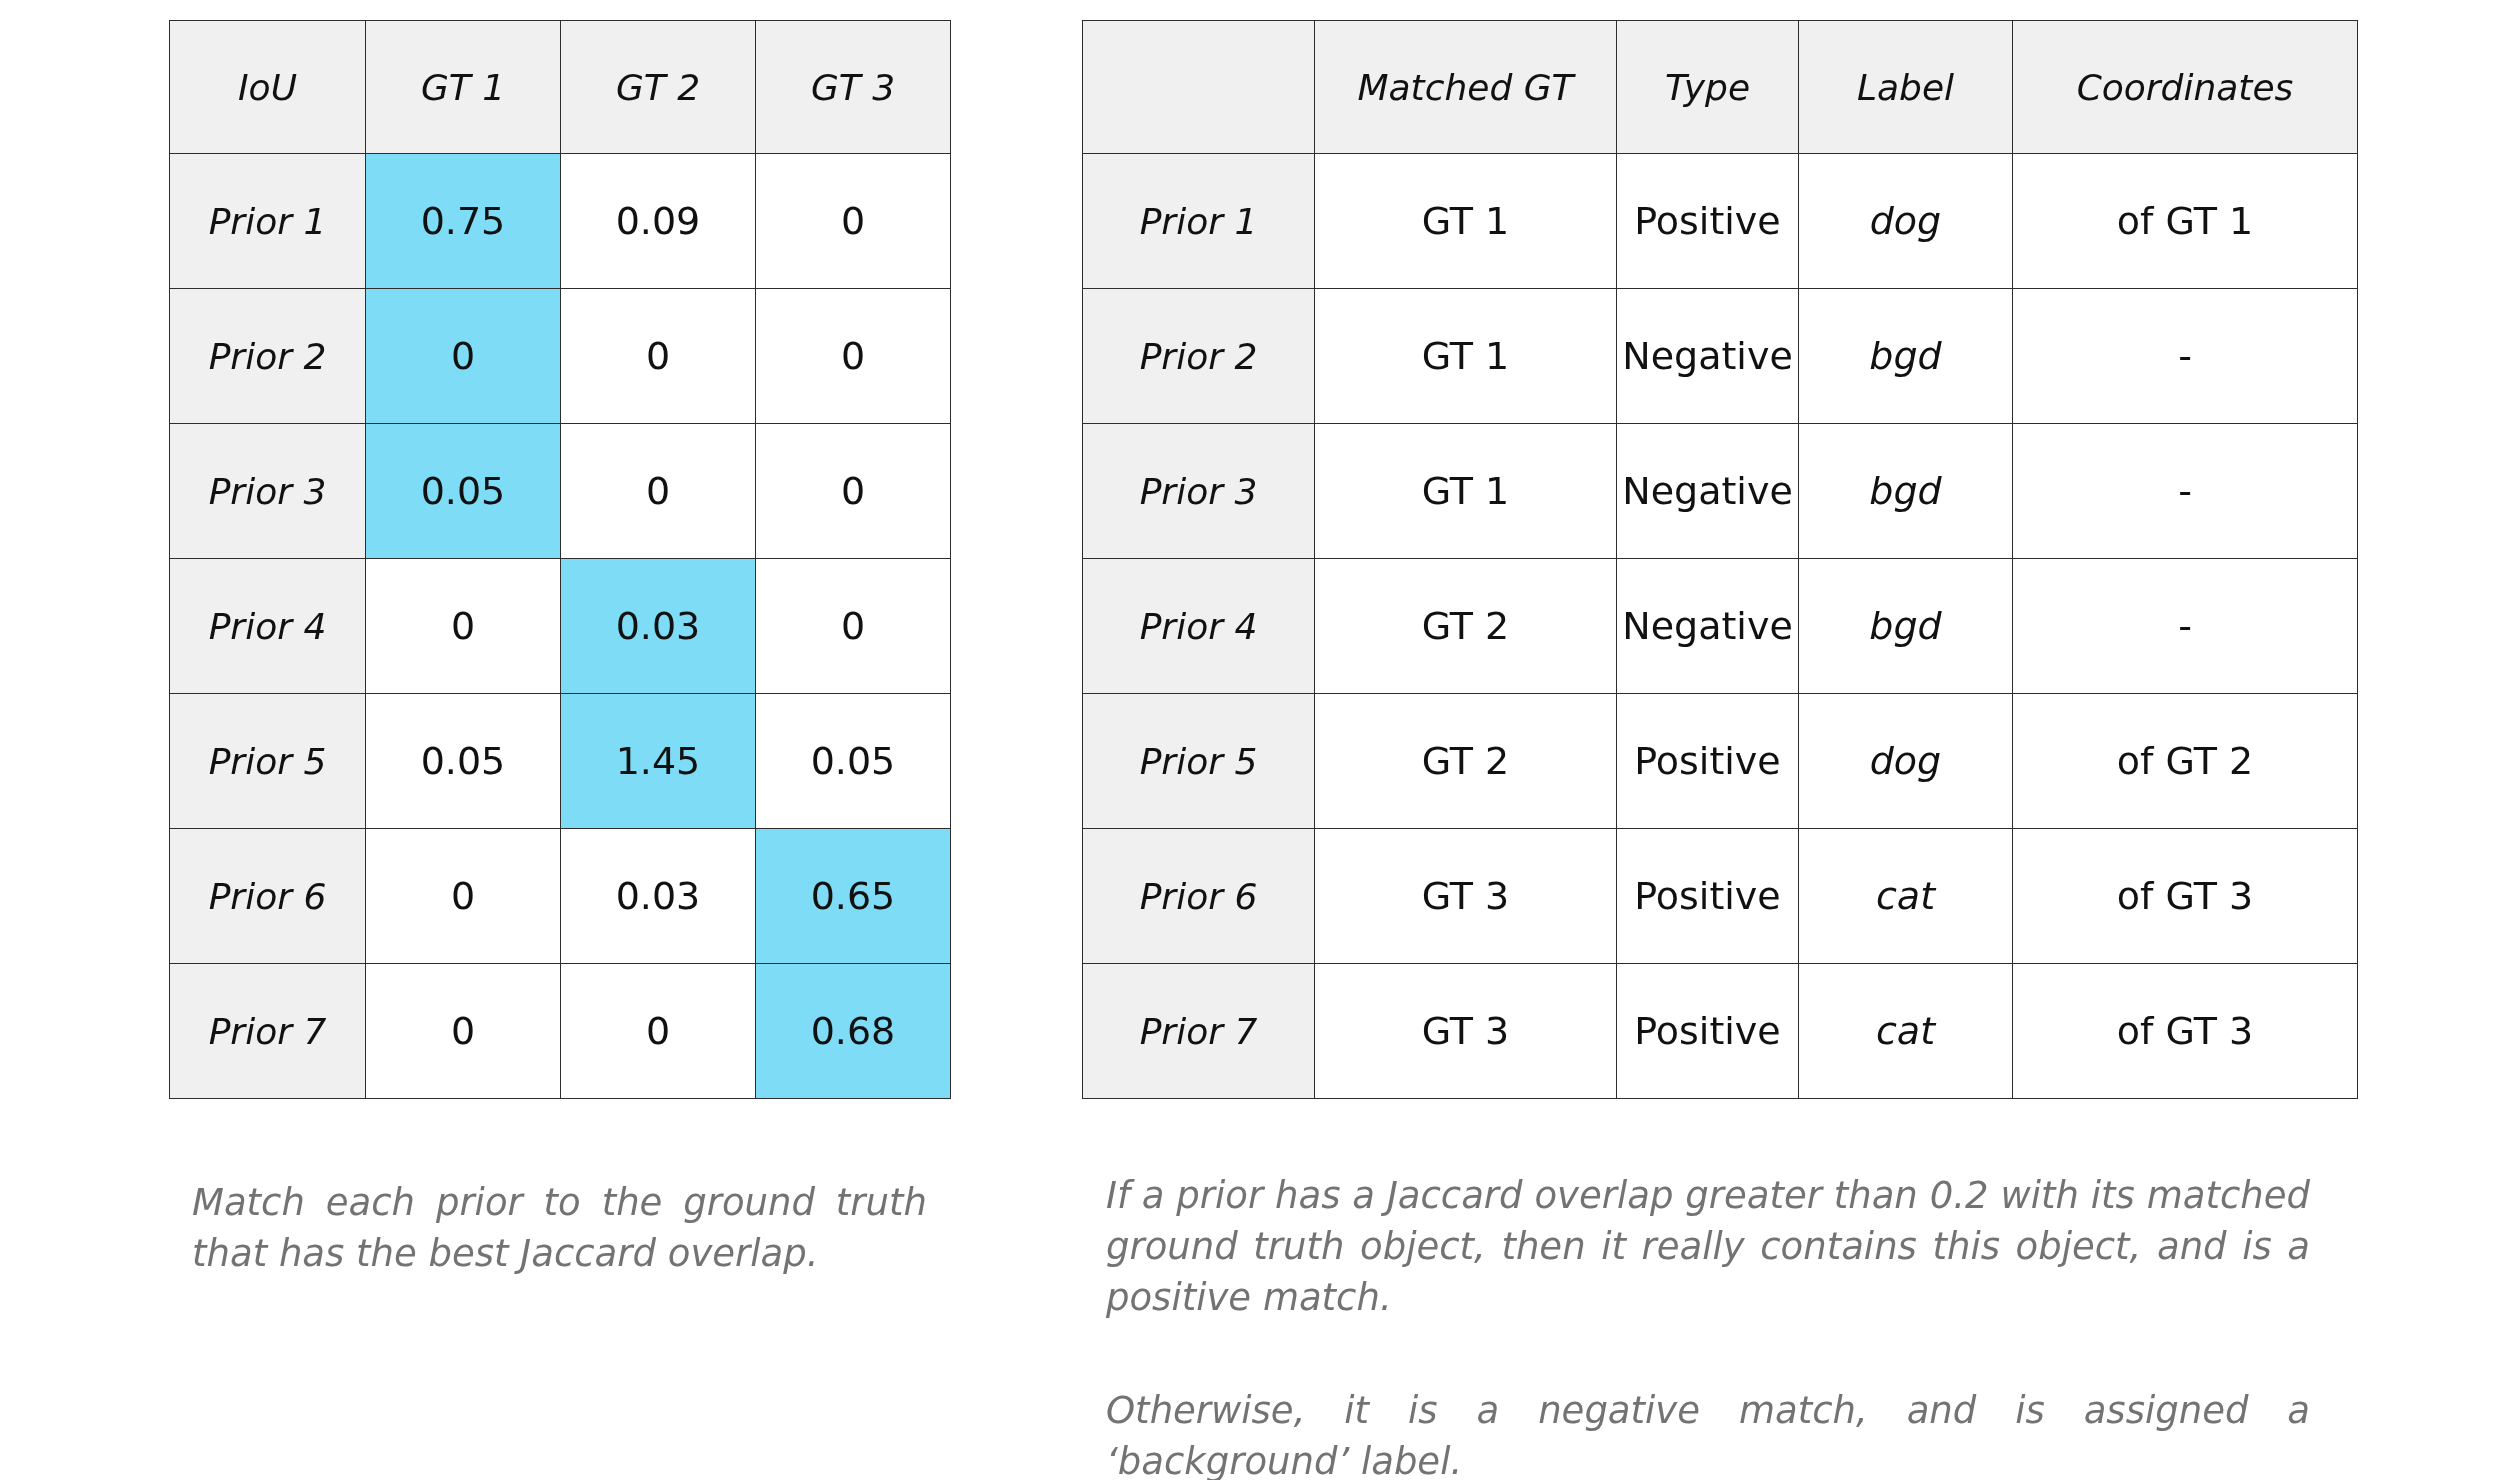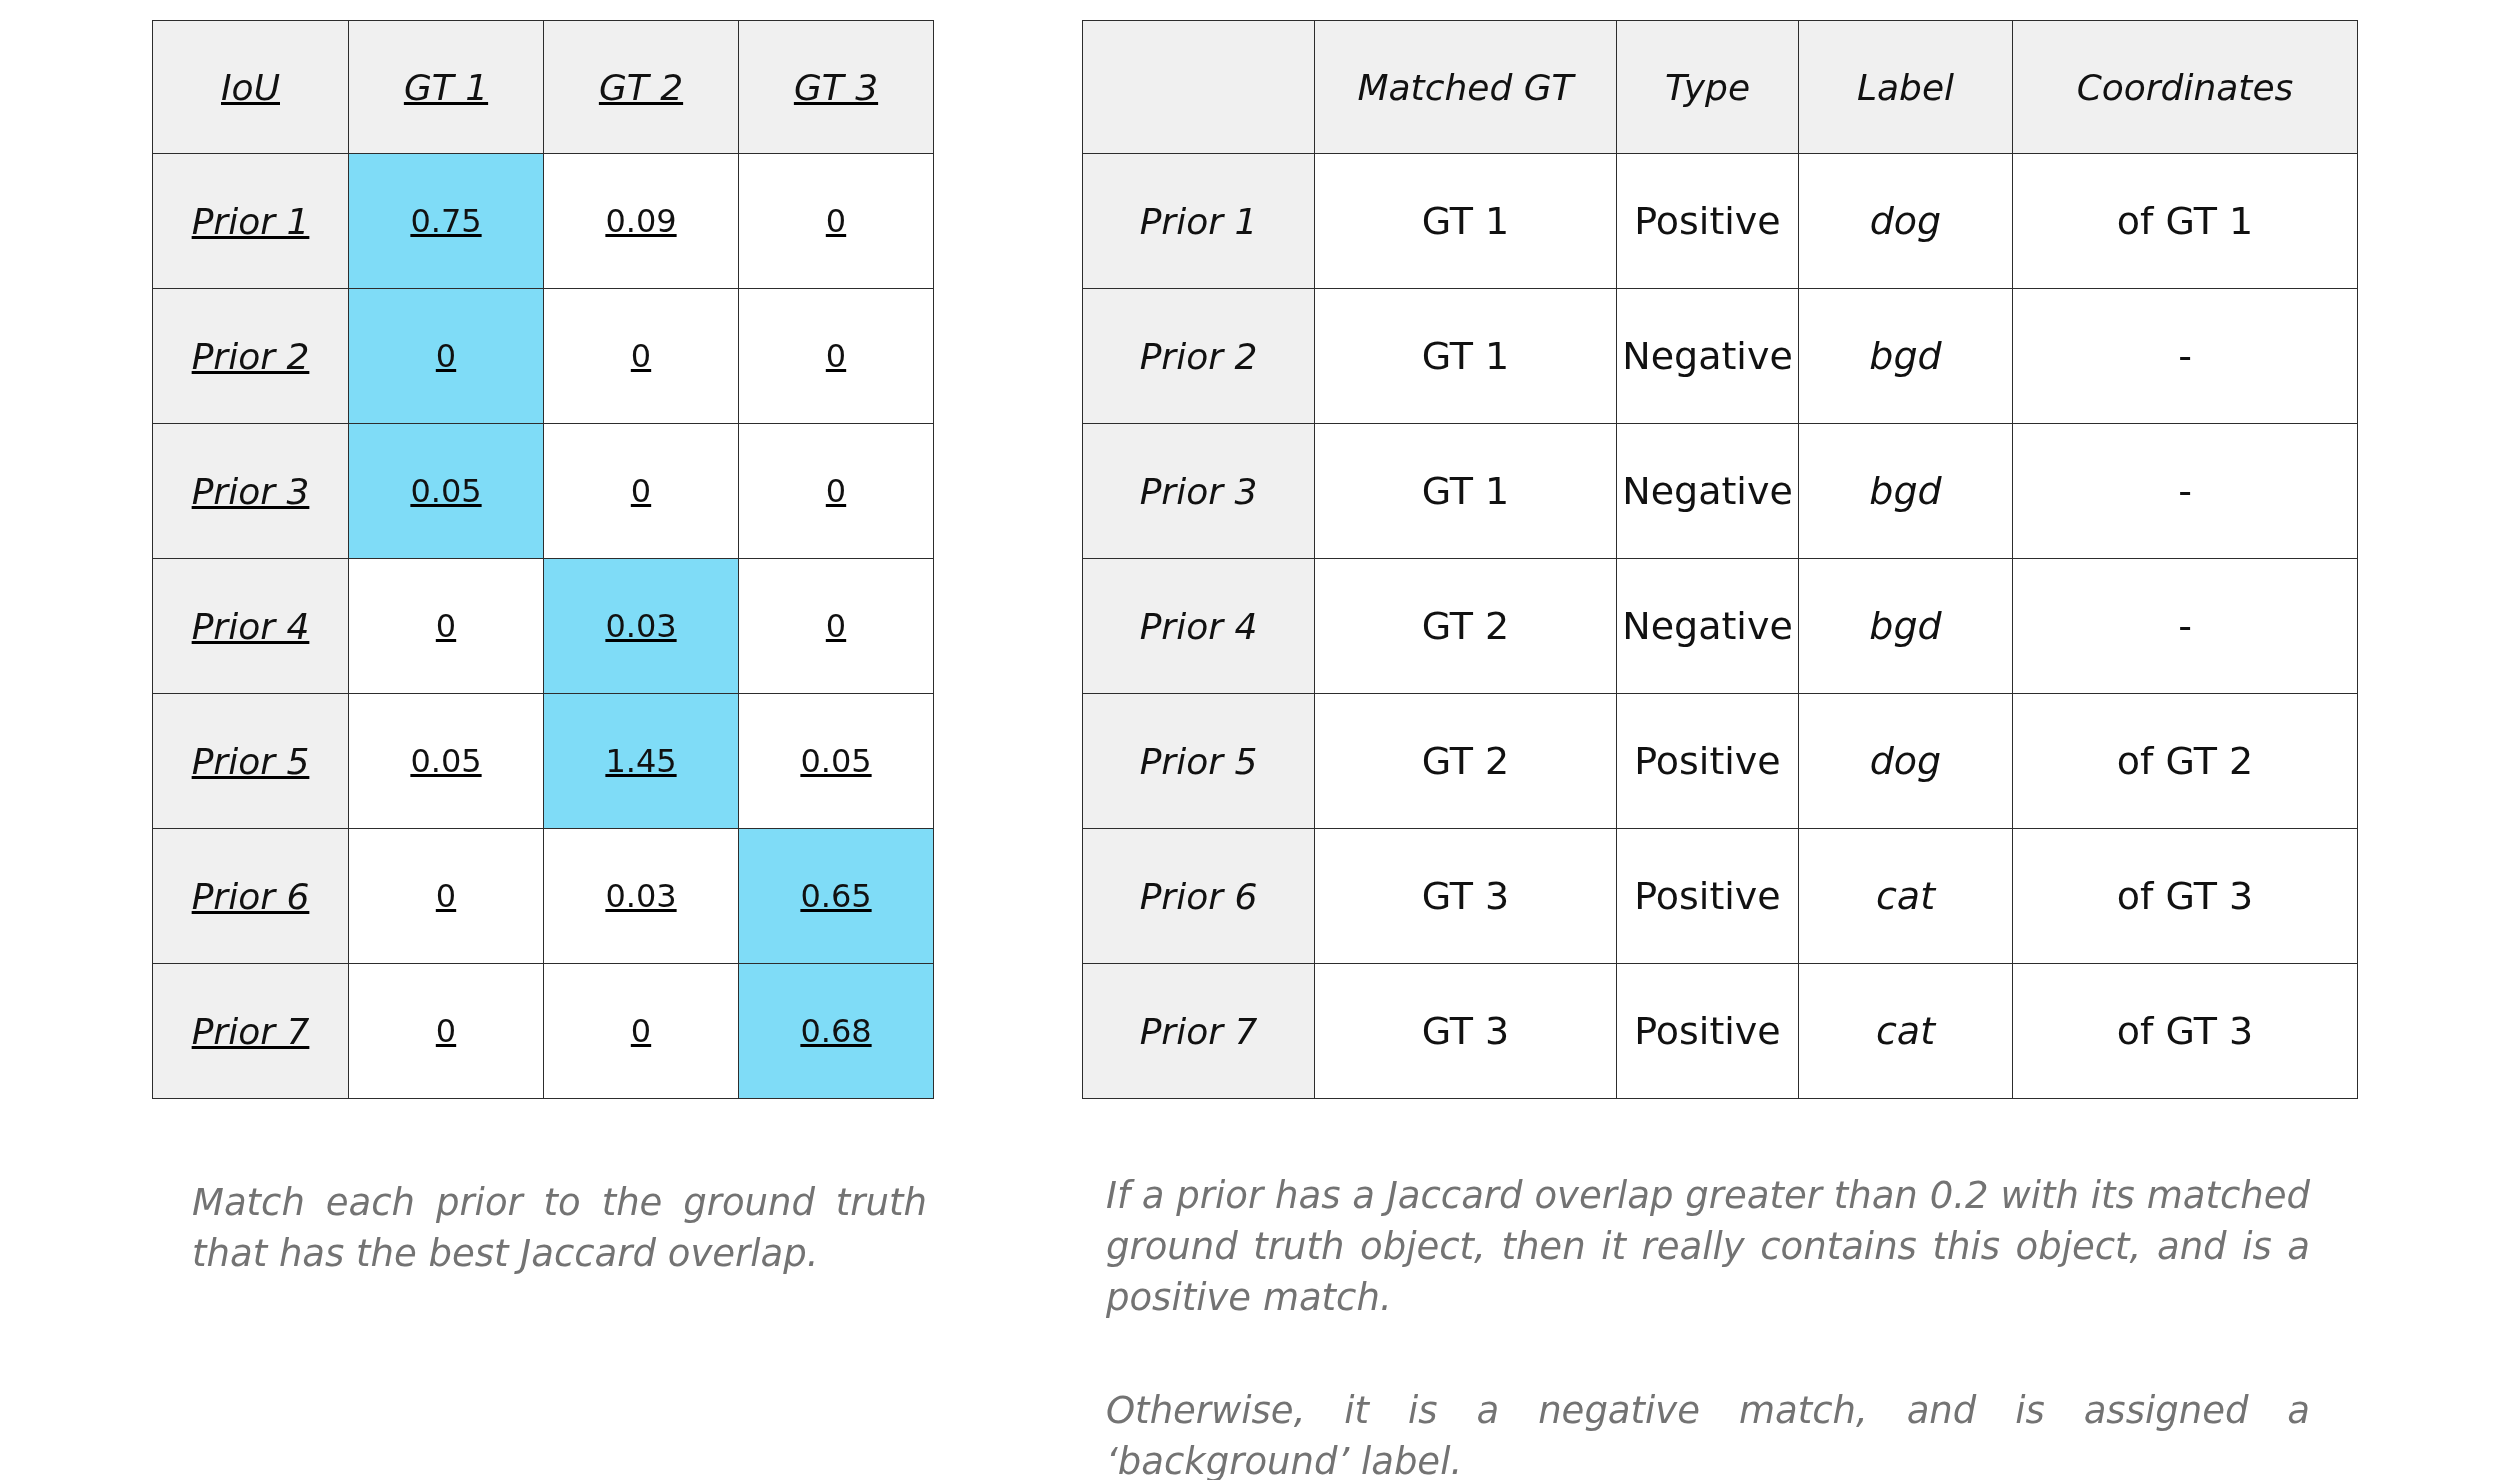--- a/index.html
+++ b/index.html
@@ -11,26 +11,25 @@
     width: 2500px;
     height: 1480px;
     font-family: "DejaVu Sans", sans-serif;
     position: relative;
     overflow: hidden;
   }
 
   
   #iou-table {
     position: absolute;
-    left: 152px;
+    left: 169px;
     top: 20px;
     width: 780px;
     border-collapse: collapse;
     table-layout: fixed;
-    text-decoration: underline;
   }
   #iou-table col.c-label { width: 196px; }
   #iou-table col.c-gt    { width: 195px; }
 
   #iou-table td, #iou-table th {
     border: 1.8px solid #2d2d2d;
     height: 134px;
     text-align: center;
     vertical-align: middle;
     font-weight: normal;
@@ -46,21 +45,21 @@
     height: 132px;
   }
   #iou-table tbody th.row-label {
     background: #f0f0f0;
     font-style: italic;
     font-size: 36px;
     color: #111;
   }
   #iou-table tbody td.val {
     background: #ffffff;
-    font-size: 32px;
+    font-size: 38px;
     color: #111;
   }
   #iou-table tbody td.val.hl {
     background: #7fdcf7;
   }
 
   
   #match-table {
     position: absolute;
     left: 1082px;

